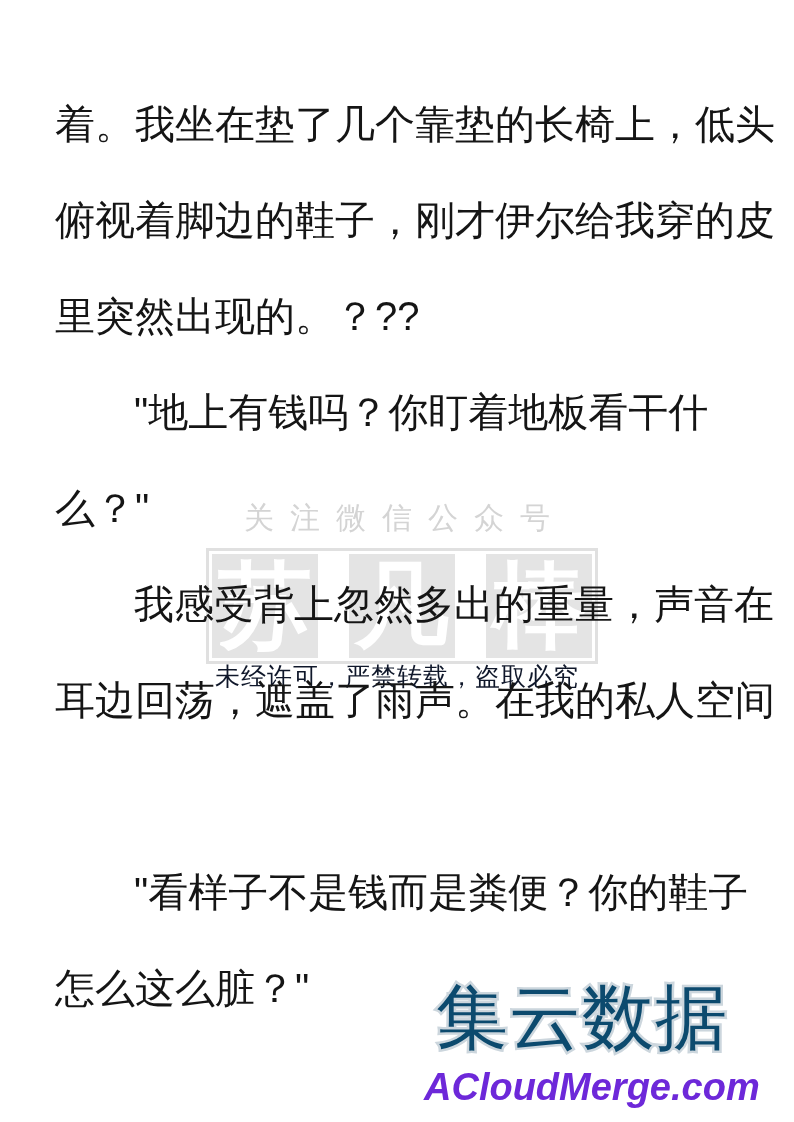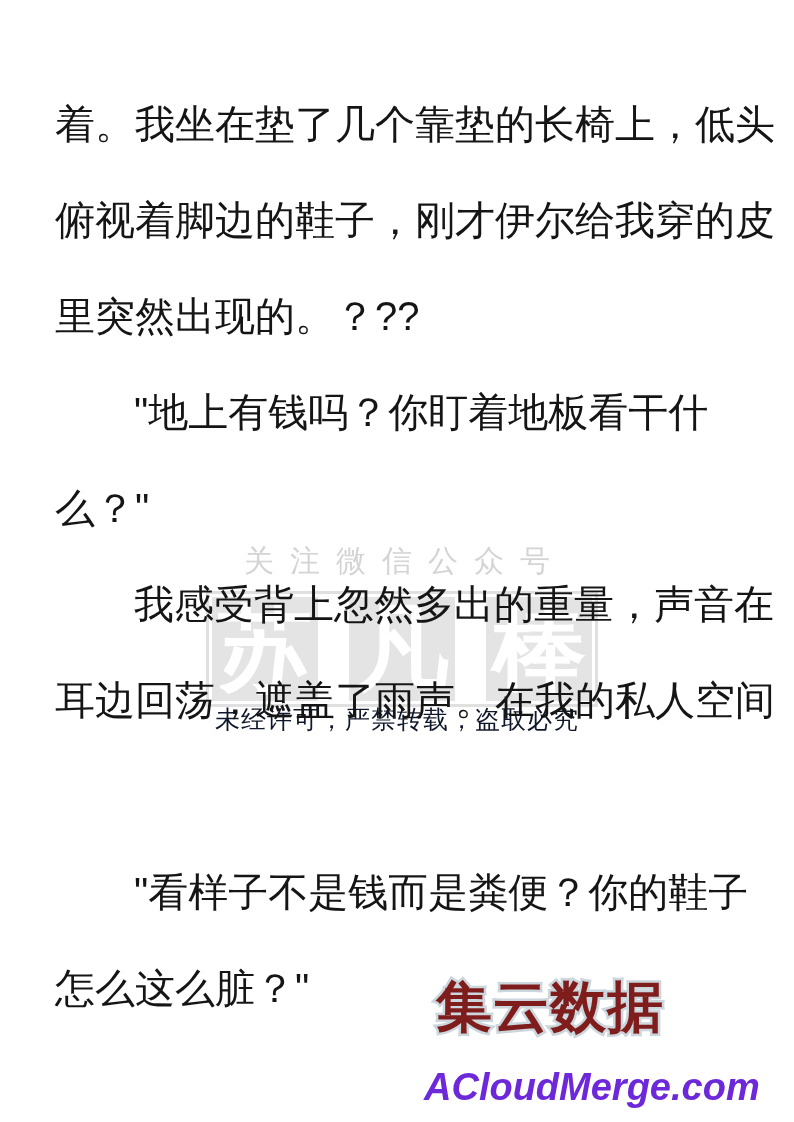--- a/index.html
+++ b/index.html
@@ -4,21 +4,21 @@
 <style>
   html,body{margin:0;padding:0;background:#ffffff;}
   .page{
     position:relative;
     width:794px;height:1122px;
     background:#ffffff;
     overflow:hidden;
     font-family:"Liberation Sans",sans-serif;
   }
   
-  .wm-center{position:absolute;inset:0;z-index:1;margin-top:43px;}
+  .wm-center{position:absolute;inset:0;z-index:1;}
   .wm-header{
     position:absolute;top:498px;left:0;width:100%;
     text-align:center;
     font-size:30px;letter-spacing:16px;text-indent:16px;
     color:#d4d4d4;white-space:nowrap;
   }
   .wm-box{
     position:absolute;left:206px;top:548px;
     width:380px;height:110px;
     border:3px solid #e0e0e0;
@@ -43,22 +43,22 @@
     font-size:40px;line-height:48px;
     color:#151515;white-space:nowrap;
   }
   .indent{left:134px;}
   .l1{top:100px}.l2{top:196px}.l3{top:292px}.l4{top:388px}.l5{top:484px}
   .l6{top:580px}.l7{top:676px}.l8{top:772px}.l9{top:868px}.l10{top:964px}
   
   .wm-bottom{position:absolute;inset:0;z-index:1;}
   .wm-cn{
     position:absolute;left:436px;top:970px;
-    font-size:56px;font-weight:bold;letter-spacing:1px;
-    color:#7f1d1d;
+    font-size:72px;font-weight:normal;letter-spacing:1px;
+    color:#0c4a6e;
     -webkit-text-stroke:5px #ccd6dd;
     paint-order:stroke fill;
     white-space:nowrap;
   }
   .wm-en{
     position:absolute;left:424px;top:1066px;
     font-size:38px;font-weight:bold;font-style:italic;
     color:#6d28d9;white-space:nowrap;letter-spacing:0px;
   }
 </style>

